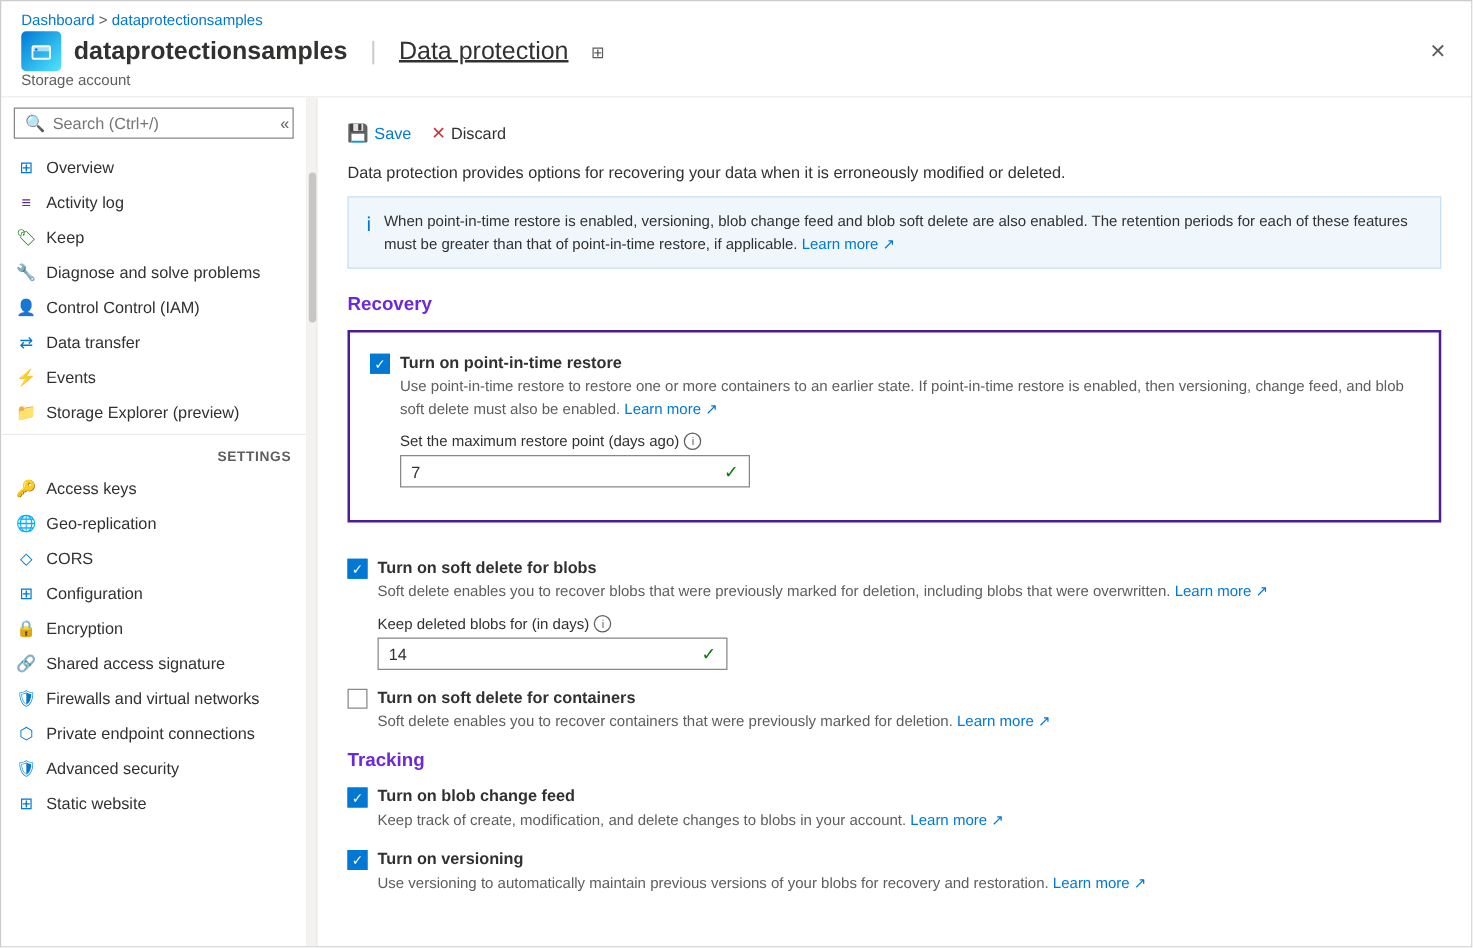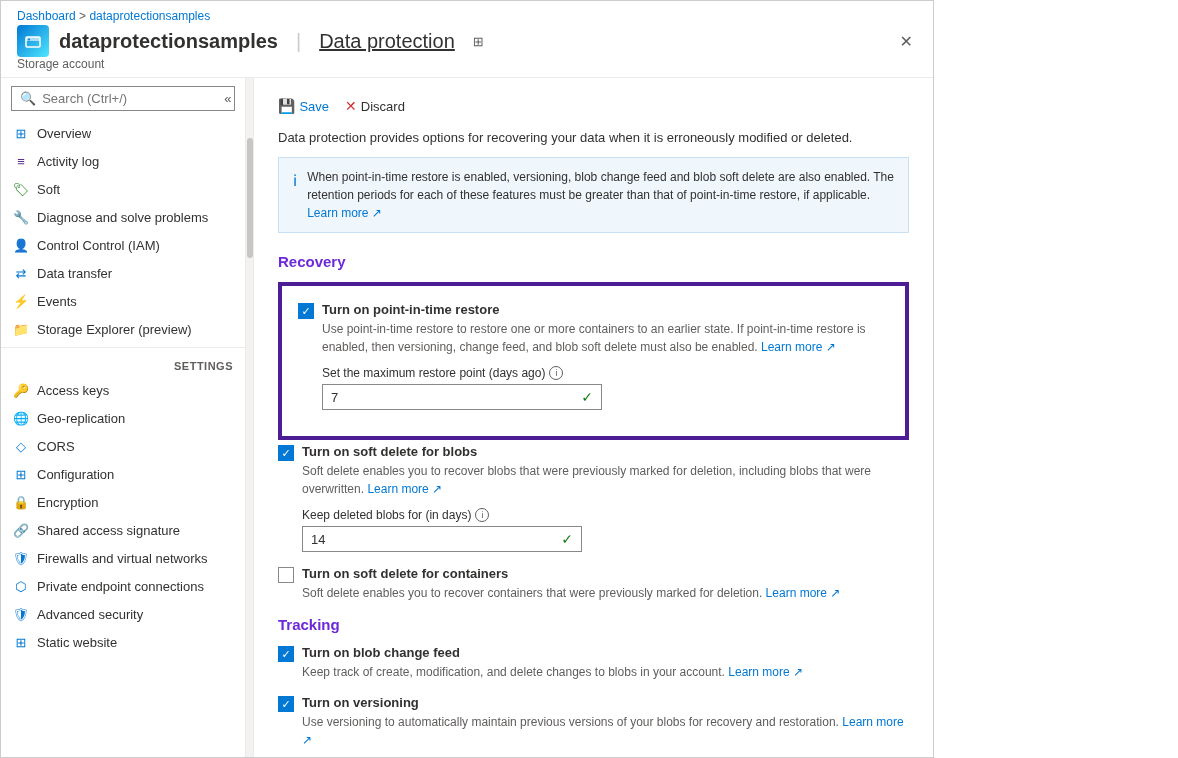--- a/index.html
+++ b/index.html
@@ -1,17 +1,17 @@
 <!DOCTYPE html>
 <html><head>
   <meta charset="utf-8">
   <style>
     * { box-sizing: border-box; margin: 0; padding: 0; }
     body { font-family: 'Segoe UI', Arial, sans-serif; font-size: 13px; color: #323130; background: #fff; overflow: hidden; }
-    .app-container { width: 934px; height: 758px; border: 1px solid #ccc; display: flex; flex-direction: column; background: #fff; }
+    .app-container { width: 1178px; height: 758px; border: 1px solid #ccc; display: flex; flex-direction: column; background: #fff; }
     .breadcrumb { font-size: 12px; color: #605e5c; margin-bottom: 2px; }
     .breadcrumb a { color: #0078d4; text-decoration: none; }
     .breadcrumb span { color: #605e5c; }
     .header-title-row { display: flex; align-items: center; gap: 10px; }
     .header-icon { width: 32px; height: 32px; background: linear-gradient(135deg, #0078d4, #50e6ff); border-radius: 4px; display: flex; align-items: center; justify-content: center; }
     .header-icon svg { fill: white; }
     .header-title { font-size: 20px; font-weight: 600; color: #323130; }
     .header-divider { color: #ccc; font-size: 20px; margin: 0 8px; }
     .header-section { font-size: 20px; font-weight: 300; color: #323130; text-decoration: underline; }
     .header-subtitle { font-size: 12px; color: #605e5c; }
@@ -35,21 +35,21 @@
     .toolbar-btn { display: flex; align-items: center; gap: 4px; cursor: pointer; color: #0078d4; font-size: 13px; background: none; border: none; padding: 4px 0; }
     
     .description { font-size: 13px; color: #323130; margin-bottom: 12px; }
     
     .info-banner { background: #eff6fc; border: 1px solid #c7e0f4; padding: 10px 14px; display: flex; gap: 10px; margin-bottom: 20px; font-size: 12px; color: #323130; line-height: 1.5; }
     .info-banner .info-icon { color: #0078d4; font-size: 16px; flex-shrink: 0; margin-top: 1px; }
     .info-banner a { color: #0078d4; text-decoration: none; }
     
     .section-title { font-size: 15px; font-weight: 600; color: #6d28d9; margin-bottom: 12px; }
     
-    .recovery-box { border: 4px solid #4c1d95; padding: 16px; margin-bottom: 4px; }
+    .recovery-box { border: 2px solid #4c1d95; padding: 16px; margin-bottom: 28px; }
     
     .option-row { display: flex; align-items: flex-start; gap: 8px; margin-bottom: 10px; }
     .checkbox { width: 16px; height: 16px; border: 1.5px solid #8a8886; background: #fff; display: inline-flex; align-items: center; justify-content: center; flex-shrink: 0; margin-top: 1px; cursor: pointer; }
     .checkbox.checked { background: #0078d4; border-color: #0078d4; }
     .checkbox.checked::after { content: '✓'; color: white; font-size: 11px; }
     .option-title { font-size: 13px; font-weight: 600; color: #323130; }
     .option-desc { font-size: 12px; color: #605e5c; margin-top: 3px; line-height: 1.5; }
     .option-desc a { color: #0078d4; text-decoration: none; }
     .option-content { flex: 1; }
     
@@ -110,21 +110,21 @@
       <div class="sidebar-item">
         <span class="item-icon" style="color:#0078d4;">⊞</span>
         <span>Overview</span>
       </div>
       <div class="sidebar-item">
         <span class="item-icon" style="color:#5c2d91;">≡</span>
         <span>Activity log</span>
       </div>
       <div class="sidebar-item">
         <span class="item-icon" style="color:#107c10;">🏷</span>
-        <span>Soft</span>
+        <span>Keep</span>
       </div>
       <div class="sidebar-item">
         <span class="item-icon" style="color:#8764b8;">🔧</span>
         <span>Diagnose and solve problems</span>
       </div>
       <div class="sidebar-item">
         <span class="item-icon" style="color:#8764b8;">👤</span>
         <span>Control Control (IAM)</span>
       </div>
       <div class="sidebar-item">

